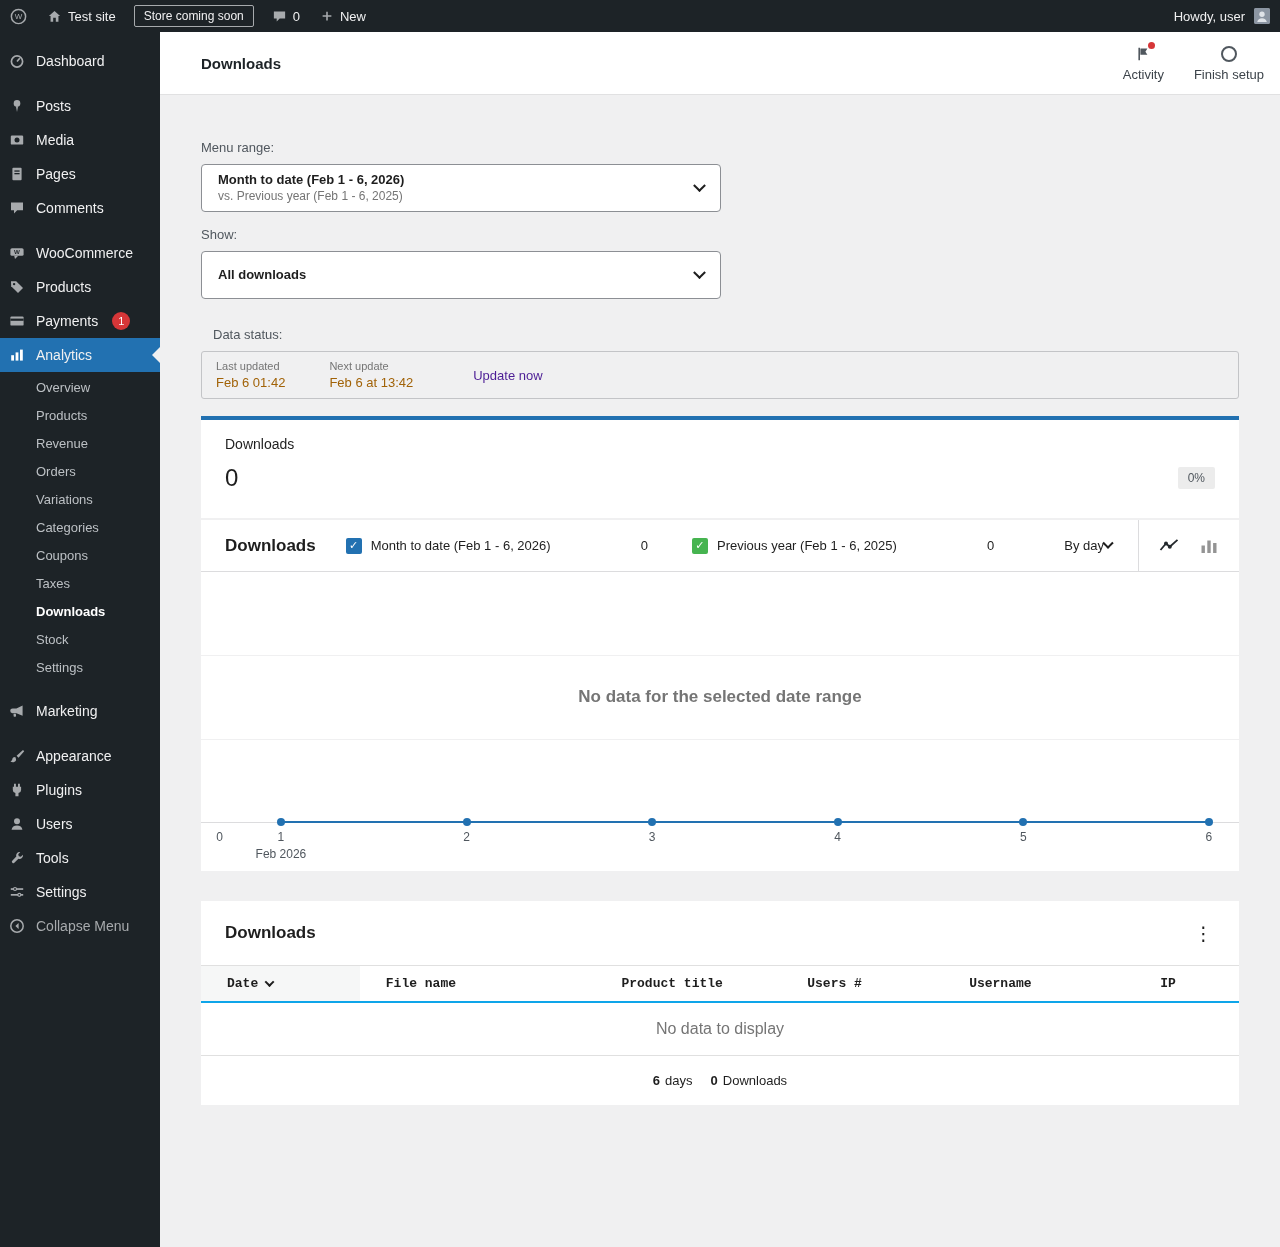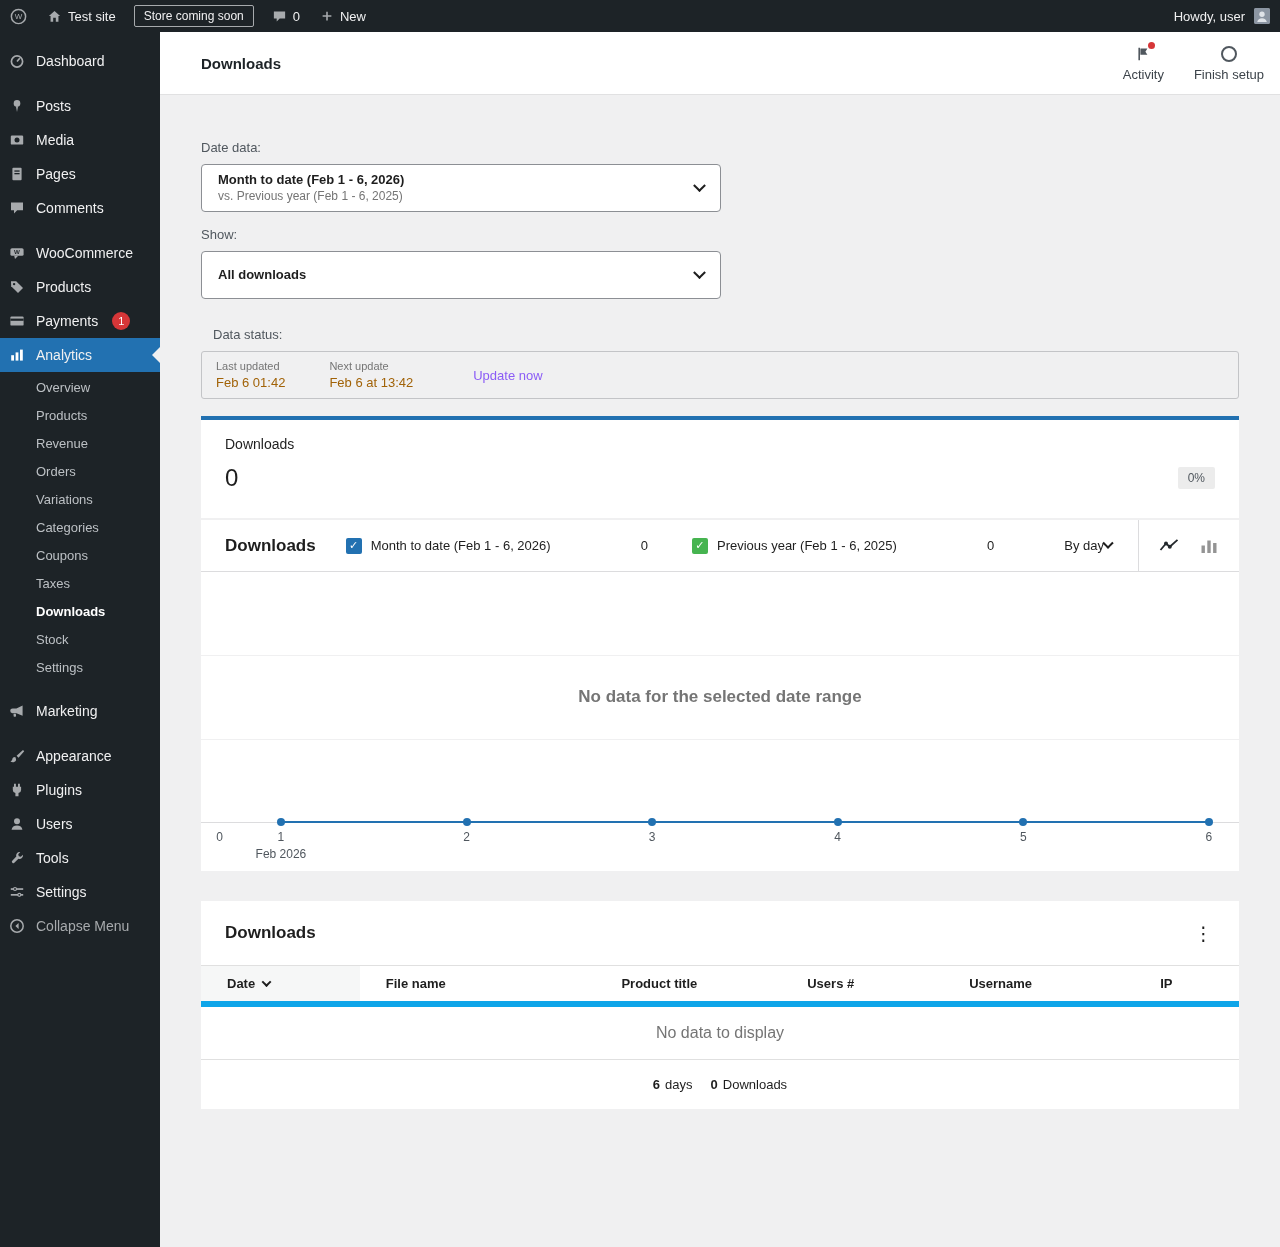--- a/index.html
+++ b/index.html
@@ -89,21 +89,21 @@
   .dd-secondary { font-size: 12px; color: #757575; line-height: 1.3; }
   .chev { width: 9px; height: 9px; border-right: 2px solid #1e1e1e; border-bottom: 2px solid #1e1e1e; transform: rotate(45deg) translate(-2px,-2px); flex: none; }
 
   .status-box {
     margin-top: 9px; border: 1px solid #c3c4c7; border-radius: 3px;
     display: flex; align-items: center; padding: 7px 14px; gap: 44px; height: 48px;
   }
   .status-pair { display: flex; flex-direction: column; gap: 3px; }
   .status-label { font-size: 11px; color: #757575; }
   .status-value { font-size: 13px; color: #a16207; text-align: right; }
-  .update-link { color: #8b5cf6; font-size: 13px; margin-left: 16px; cursor: pointer; }
+  .update-link { color: #4c1d95; font-size: 13px; margin-left: 16px; cursor: pointer; }
 
   .summary-tile {
     margin-top: 17px; border-top: 4px solid #2271b1; background: #fff;
     padding: 16px 24px 26px; cursor: pointer;
   }
   .summary-label { font-size: 14px; color: #1e1e1e; }
   .summary-row { display: flex; justify-content: space-between; align-items: center; margin-top: 12px; }
   .summary-value { font-size: 24px; font-weight: 500; color: #1e1e1e; }
   .summary-delta { background: #ececec; color: #50575e; font-size: 12px; padding: 4px 10px; border-radius: 2px; }
 
@@ -138,21 +138,21 @@
   .chart-axis { position: relative; height: 48px; font-size: 12px; color: #50575e; }
   .tick { position: absolute; top: 7px; transform: translateX(-50%); text-align: center; }
   .tick-sub { display: block; margin-top: 3px; white-space: nowrap; }
 
   .table-card { margin-top: 30px; background: #fff; }
   .table-header { height: 64px; display: flex; align-items: center; justify-content: space-between; padding: 0 12px 0 24px; }
   .table-title { font-size: 17px; font-weight: 700; }
   .kebab { font-size: 19px; color: #1e1e1e; padding: 6px 14px; cursor: pointer; line-height: 1; }
   .thead {
     display: grid; grid-template-columns: 15.3% 22.7% 17.9% 15.6% 18.4% 10.1%;
-    border-top: 1px solid #e0e0e0; border-bottom: 6px solid #0ea5e9;
+    border-top: 1px solid #e0e0e0; border-bottom: 2px solid #0ea5e9; font-family: Liberation Mono, monospace;
   }
   .th {
     padding: 10px 10px 10px 26px; font-size: 13px; font-weight: 700; color: #1e1e1e;
     display: flex; align-items: center; gap: 8px; cursor: pointer;
   }
   .th.sorted { background: #f6f7f7; }
   .sort-chev { width: 7px; height: 7px; border-right: 2px solid #1e1e1e; border-bottom: 2px solid #1e1e1e; transform: rotate(45deg) translate(-1px,-1px); }
   .tbody-empty { height: 52px; display: flex; align-items: center; justify-content: center; font-size: 16px; color: #757575; }
   .tfoot {
     border-top: 1px solid #e0e0e0; height: 50px; display: flex; align-items: center;
@@ -395,21 +395,21 @@
         <span class="ha-icon">
             <span class="ring"></span>
           </span>
         <span>Finish setup</span>
       </div>
     </div>
   </div>
 
   <div class="content">
 
-    <div class="section-label lbl-1">Date data:</div>
+    <div class="section-label lbl-1">Menu range:</div>
     <div class="dropdown">
       <div>
         <div class="dd-primary">Month to date (Feb 1 - 6, 2026)</div>
         <div class="dd-secondary">vs. Previous year (Feb 1 - 6, 2025)</div>
       </div>
       <span class="chev"></span>
     </div>
 
     <div class="section-label lbl-2">Show:</div>
     <div class="dropdown">

